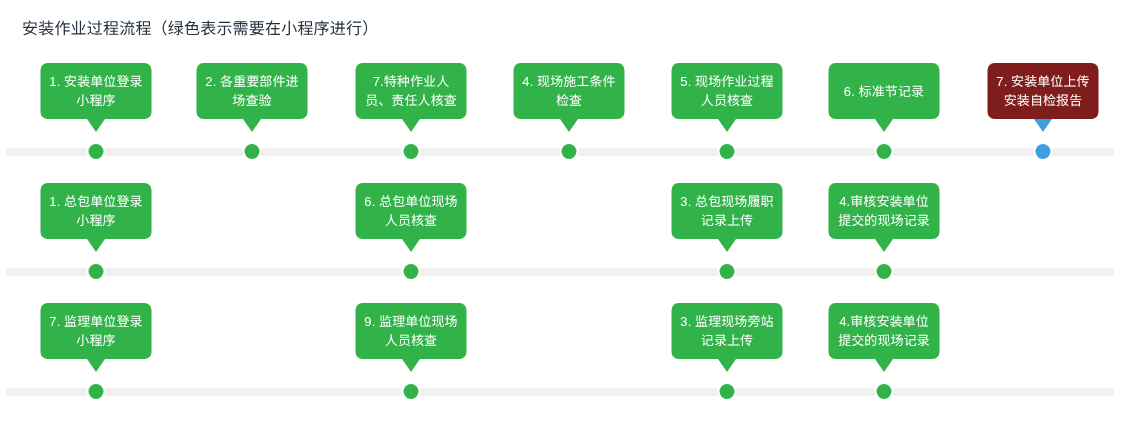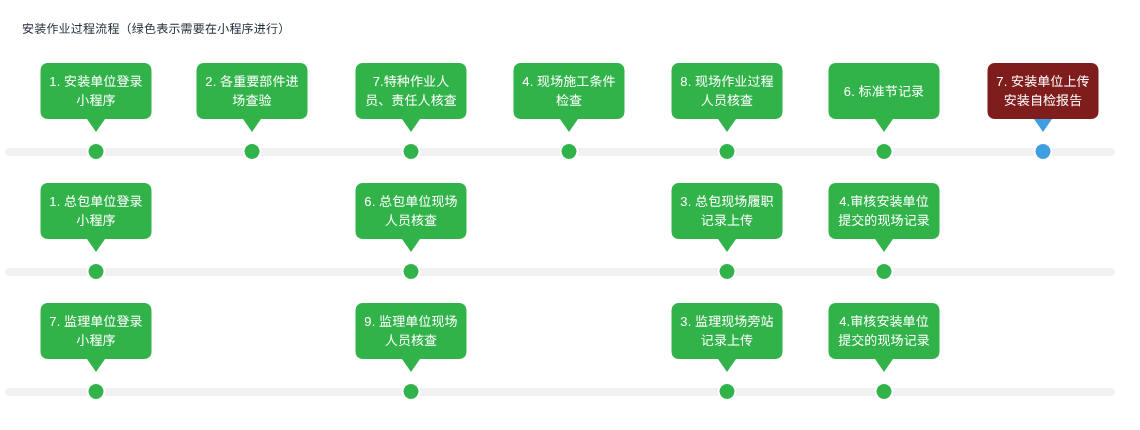--- a/index.html
+++ b/index.html
@@ -20,21 +20,21 @@
     position: relative;
     width: 1140px;
     height: 430px;
   }
 
   
   .page-title {
     position: absolute;
     left: 22px;
     top: 14px;
-    font-size: 12px;
+    font-size: 16px;
     line-height: 30px;
     color: #26323f;
     white-space: nowrap;
     letter-spacing: 0.2px;
   }
 
   
   .timeline-row {
     position: absolute;
     left: 0;
@@ -156,21 +156,21 @@
         <div class="node" style="left: 569px;">
           <div class="node-card green">
             <span class="line">4. 现场施工条件</span>
             <span class="line">检查</span>
           </div>
           <div class="node-tail"></div>
           <div class="node-dot"></div>
         </div>
         <div class="node" style="left: 727px;">
           <div class="node-card green">
-            <span class="line">8. 现场作业过程</span>
+            <span class="line">5. 现场作业过程</span>
             <span class="line">人员核查</span>
           </div>
           <div class="node-tail"></div>
           <div class="node-dot"></div>
         </div>
         <div class="node" style="left: 884px;">
           <div class="node-card green">
             <span class="line">6. 标准节记录</span>
           </div>
           <div class="node-tail"></div>

